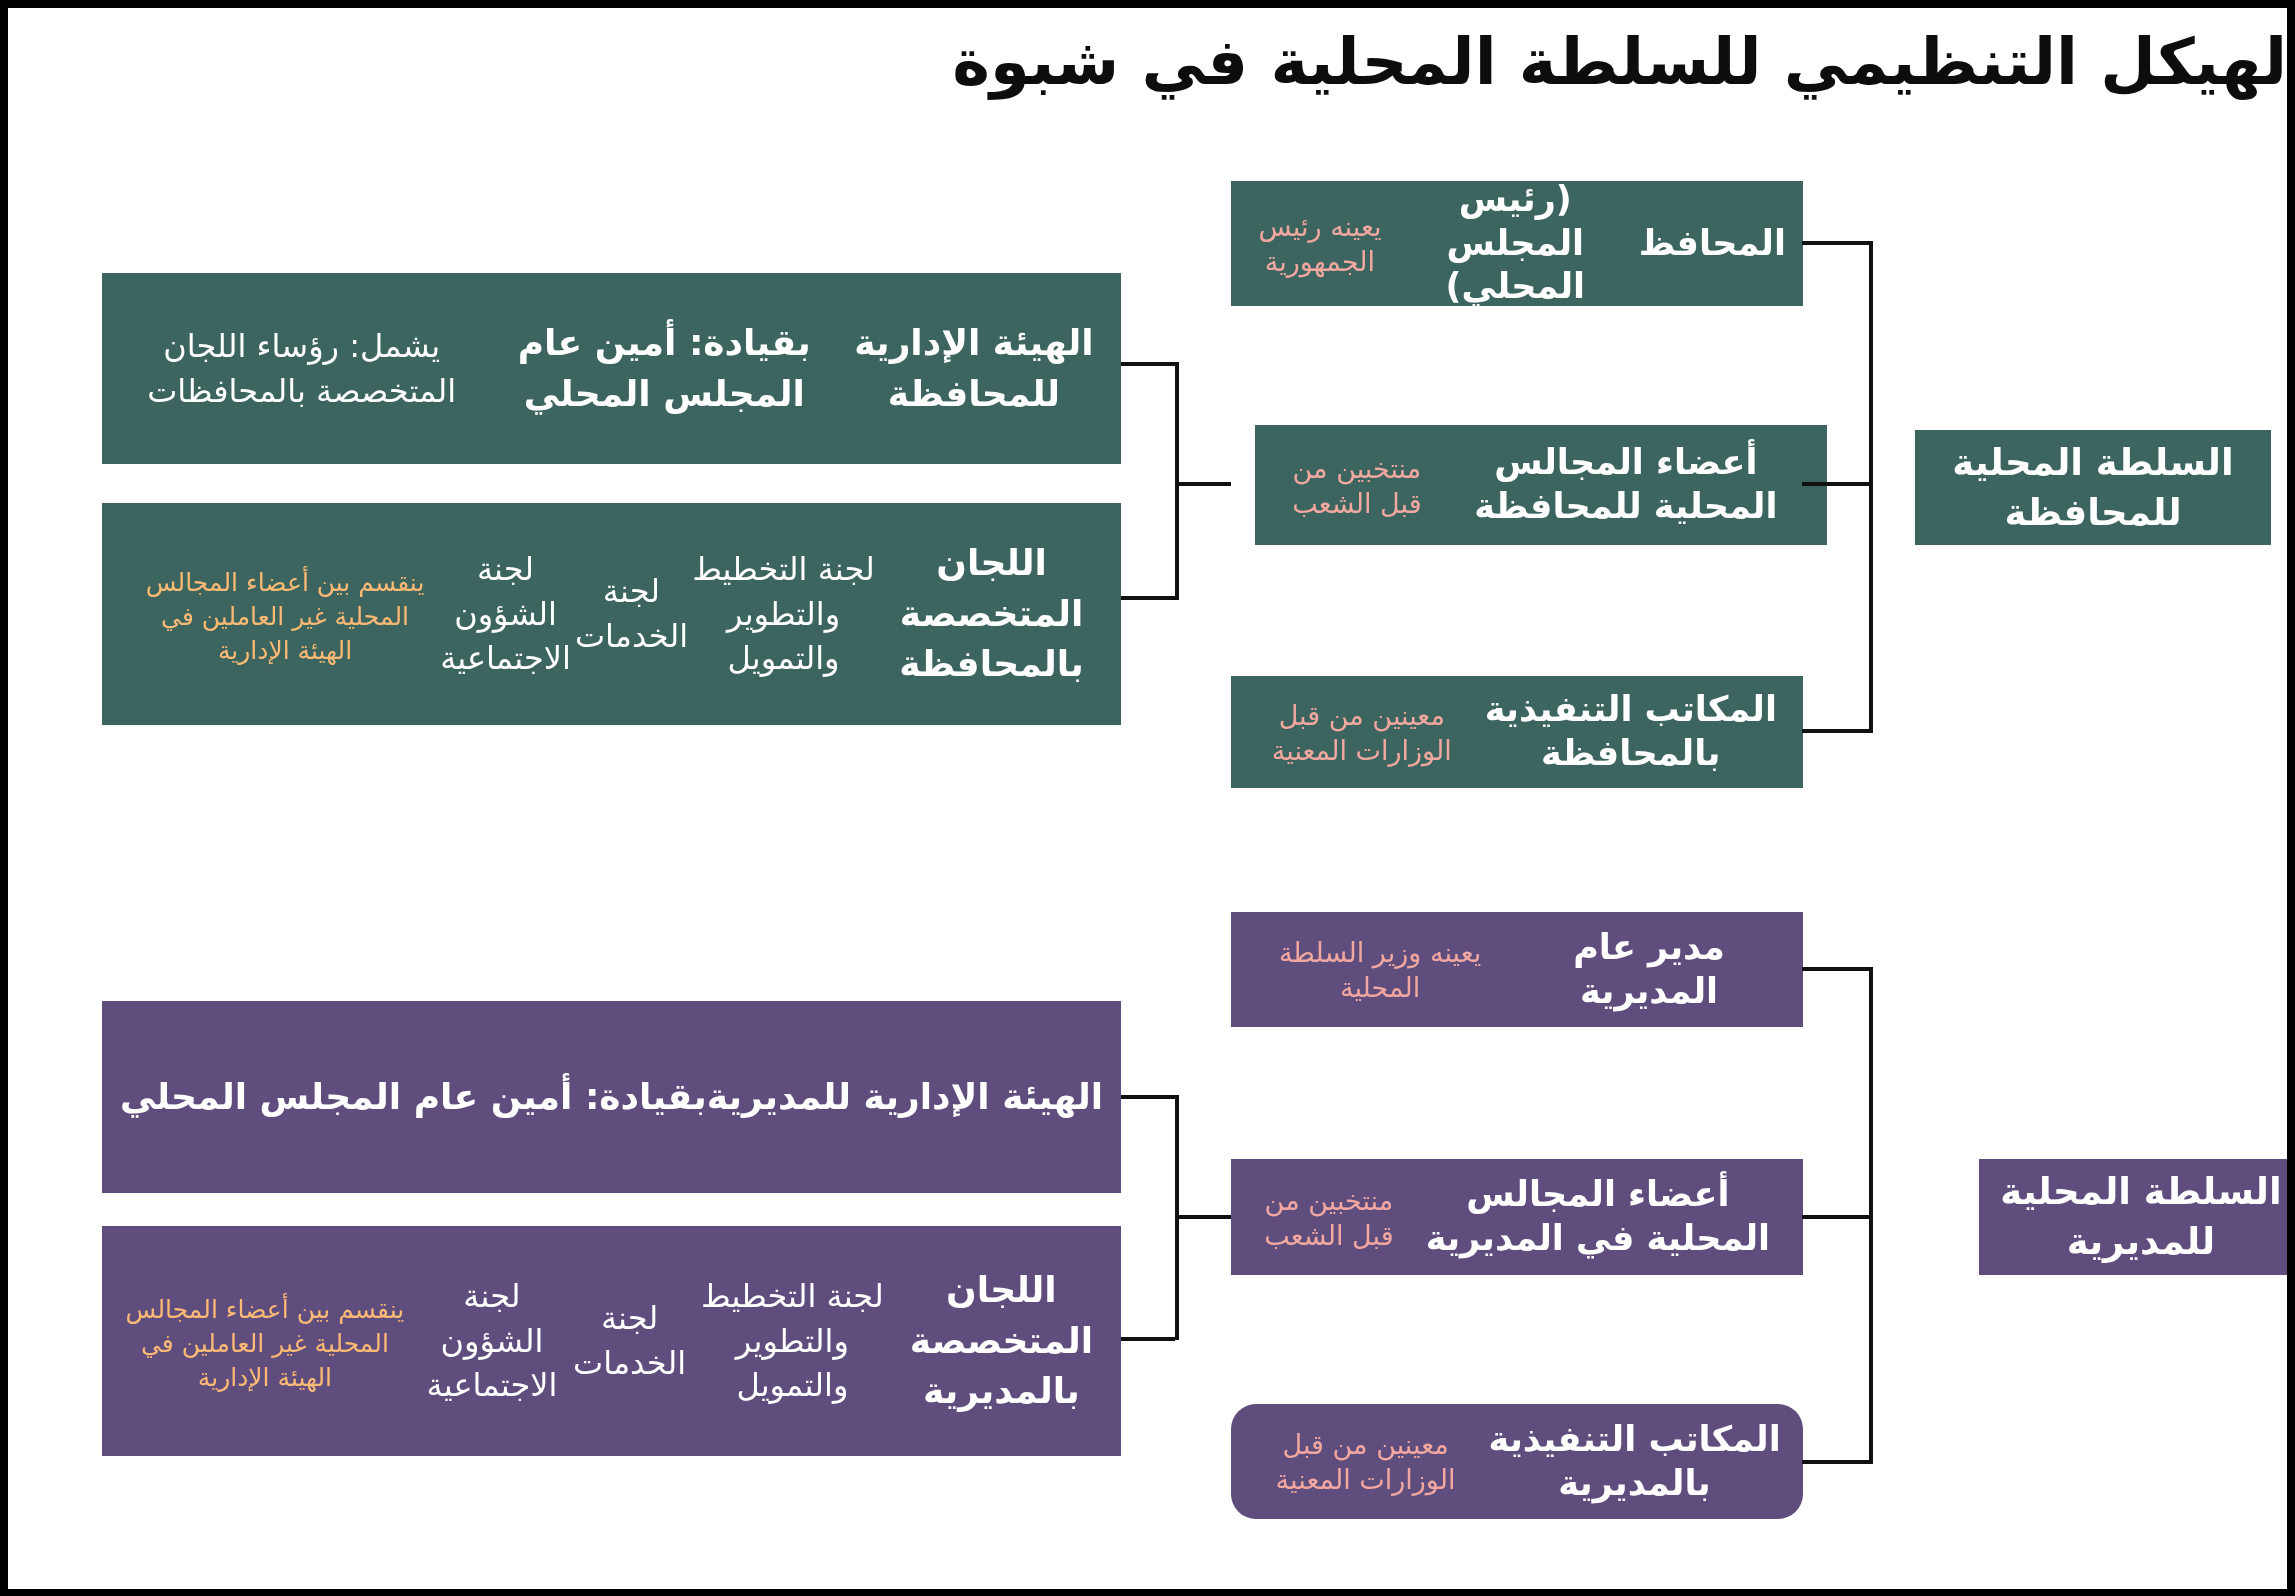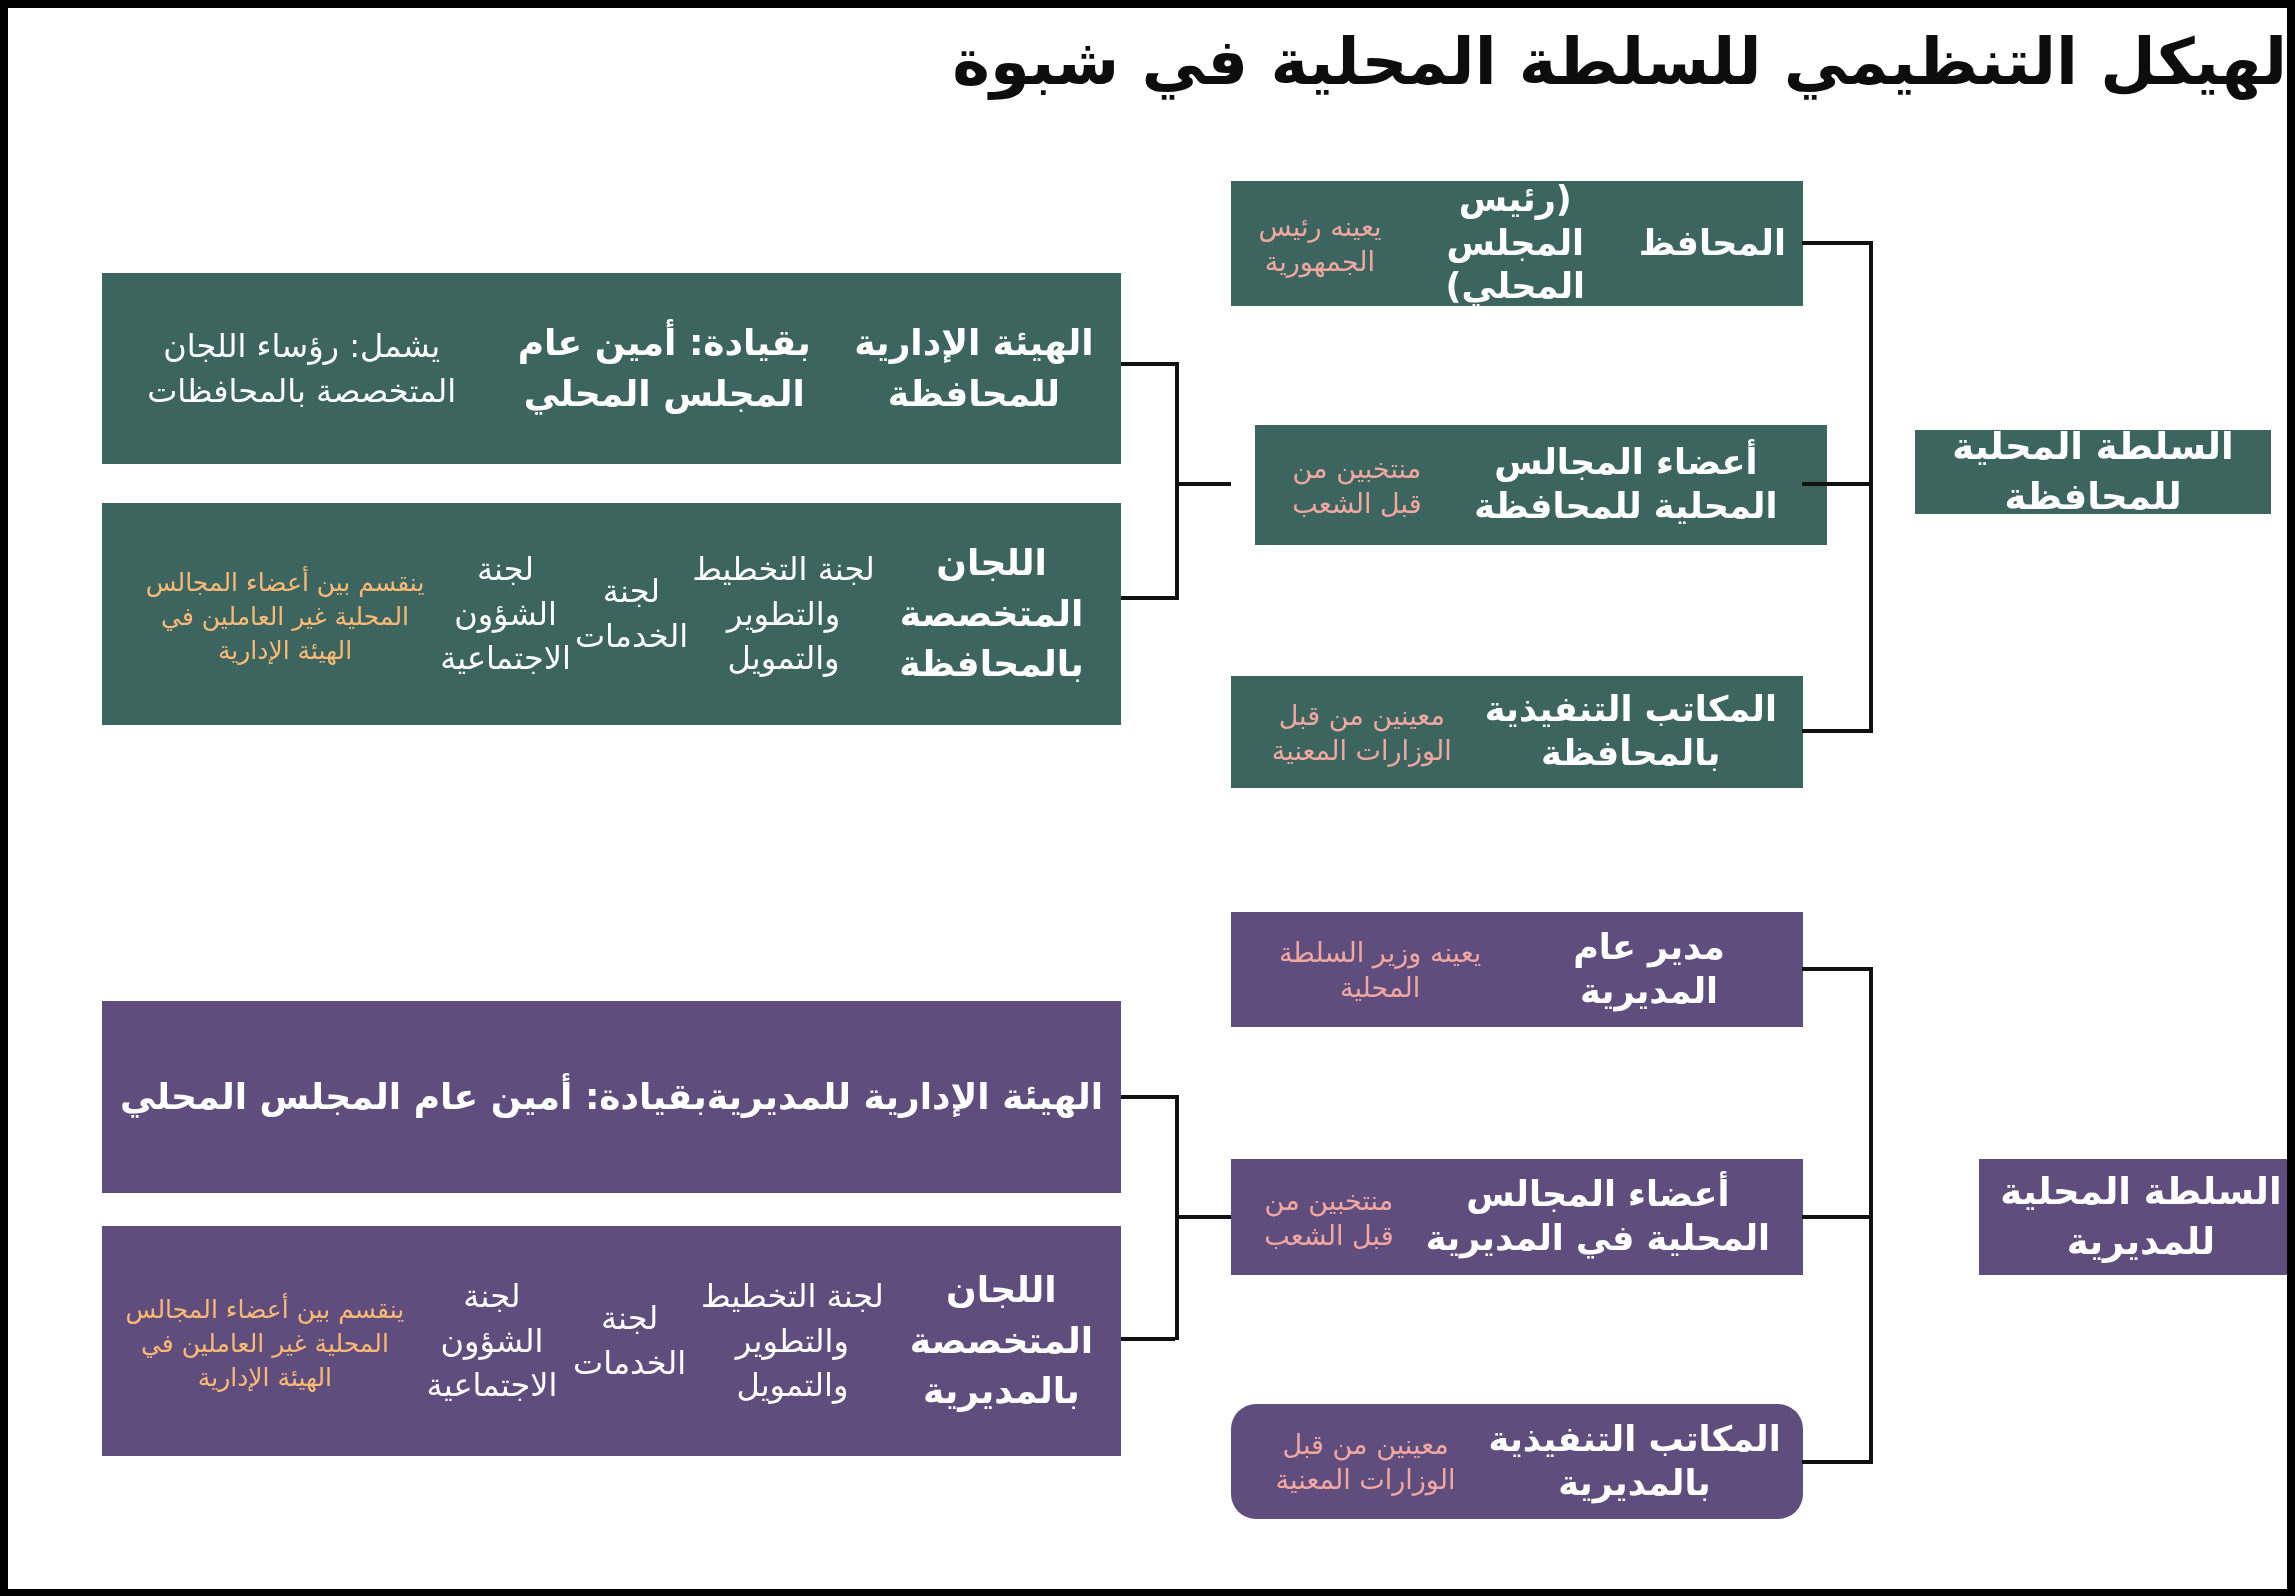--- a/index.html
+++ b/index.html
@@ -69,21 +69,21 @@
   </div>
 
   <div class="box" style="left:94px;top:495px;width:1019px;height:222px;padding-left:32px;" dir="rtl">
     <div class="b-head">اللجان المتخصصة بالمحافظة</div>
     <div class="b-line">لجنة التخطيط والتطوير والتمويل</div>
     <div class="b-line">لجنة الخدمات</div>
     <div class="b-line">لجنة الشؤون الاجتماعية</div>
     <div class="b-note-sm">ينقسم بين أعضاء المجالس المحلية غير العاملين في الهيئة الإدارية</div>
   </div>
 
-  <div class="box side-label" style="left:1907px;top:422px;width:356px;height:84px;" dir="rtl">
+  <div class="box side-label" style="left:1907px;top:422px;width:356px;height:115px;" dir="rtl">
     <div class="b-title">السلطة المحلية للمحافظة</div>
   </div>
 
   <div class="hline" style="left:1113px;top:354px;width:54px;"></div>
   <div class="vline" style="left:1167px;top:354px;height:238px;"></div>
   <div class="hline" style="left:1113px;top:588px;width:54px;"></div>
   <div class="hline" style="left:1171px;top:474px;width:52px;"></div>
 
   <div class="hline" style="left:1794px;top:233px;width:67px;"></div>
   <div class="hline" style="left:1794px;top:474px;width:67px;"></div>

